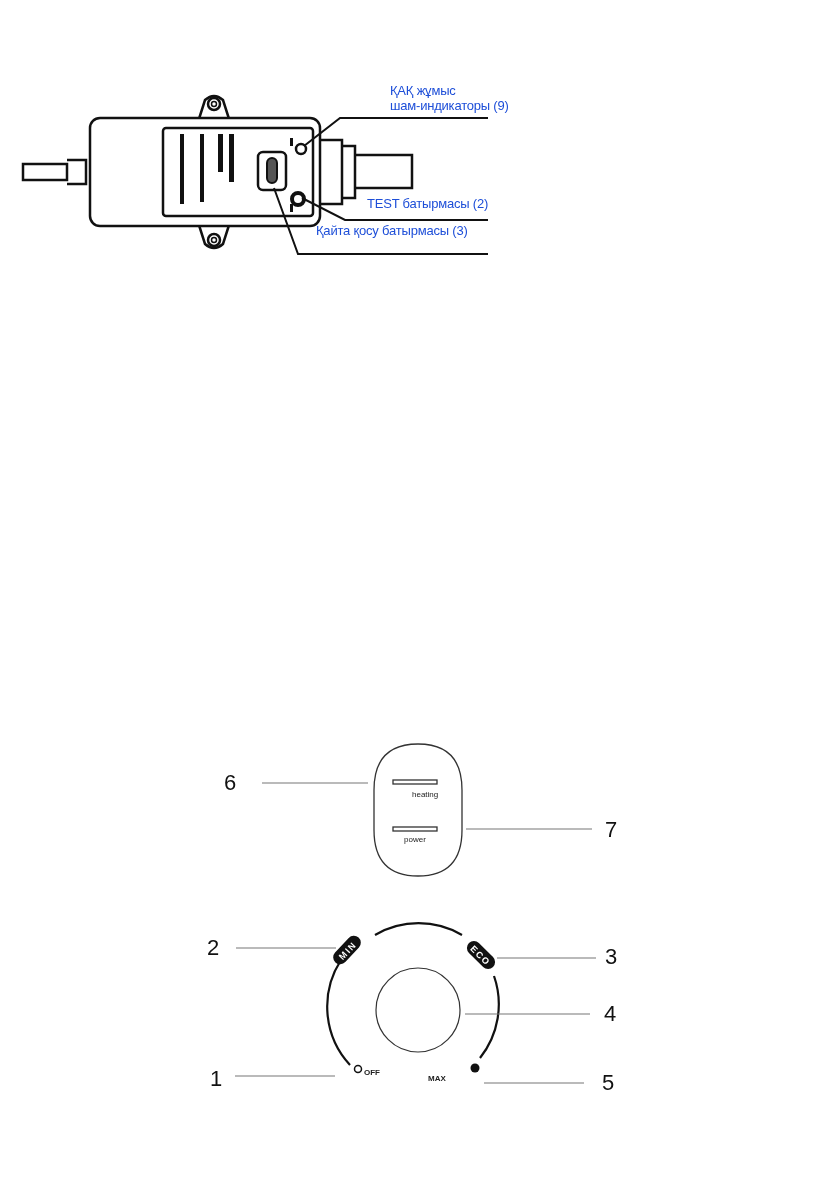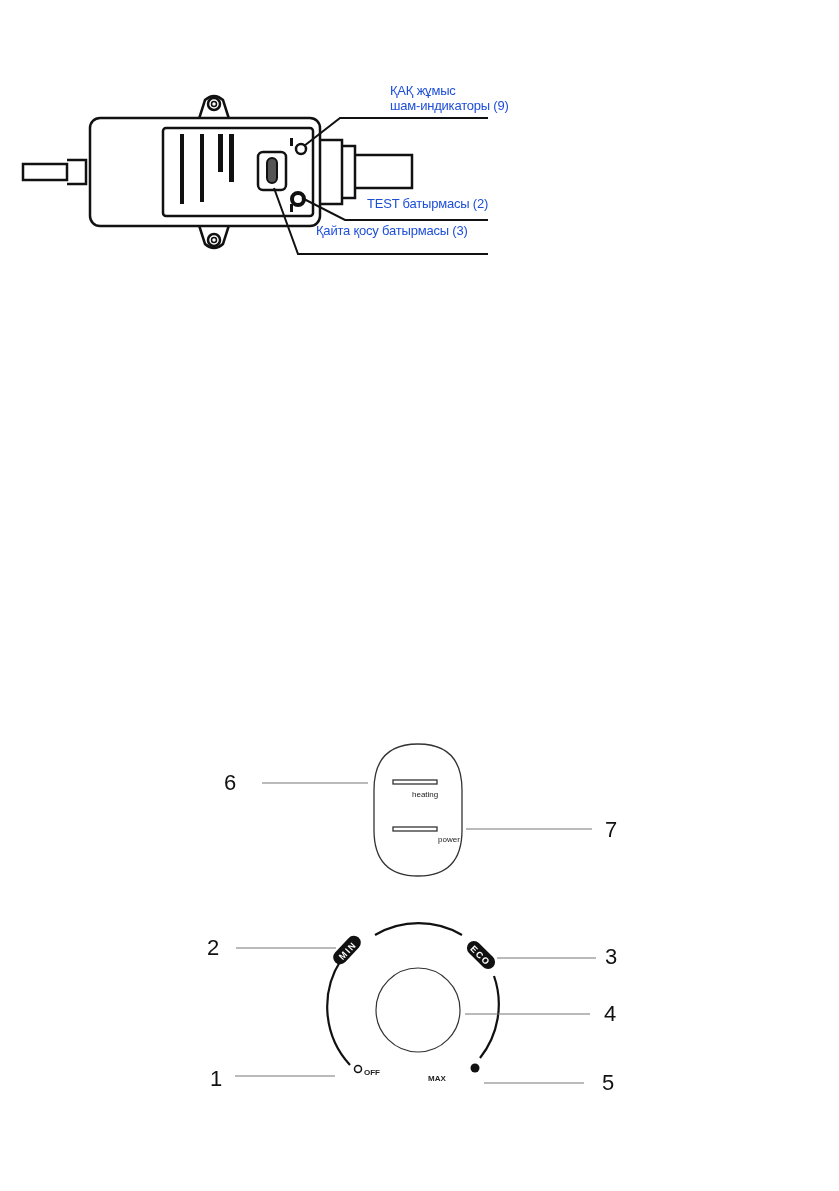--- a/index.html
+++ b/index.html
@@ -99,21 +99,21 @@
   <g stroke="#777" stroke-width="1.2">
     <line x1="236" y1="948" x2="336" y2="948"></line>
     <line x1="497" y1="958" x2="596" y2="958"></line>
     <line x1="465" y1="1014" x2="590" y2="1014"></line>
     <line x1="235" y1="1076" x2="335" y2="1076"></line>
     <line x1="484" y1="1083" x2="584" y2="1083"></line>
   </g>
 </svg>
 
 <div class="lbl tiny" style="left:400px;top:790px;font-weight:normal;margin-left:12px;">heating</div>
-<div class="lbl tiny" style="left:404px;top:835px;font-weight:normal;margin-left:34px;">power</div>
+<div class="lbl tiny" style="left:404px;top:835px;font-weight:normal;">power</div>
 <div class="lbl num" style="left:224px;top:772px;">6</div>
 <div class="lbl num" style="left:605px;top:819px;">7</div>
 
 <div class="lbl tiny" style="left:364px;top:1068px;">OFF</div>
 <div class="lbl tiny" style="left:428px;top:1074px;">MAX</div>
 
 <div class="lbl num" style="left:210px;top:1068px;">1</div>
 <div class="lbl num" style="left:207px;top:937px;">2</div>
 <div class="lbl num" style="left:605px;top:946px;">3</div>
 <div class="lbl num" style="left:604px;top:1003px;">4</div>

